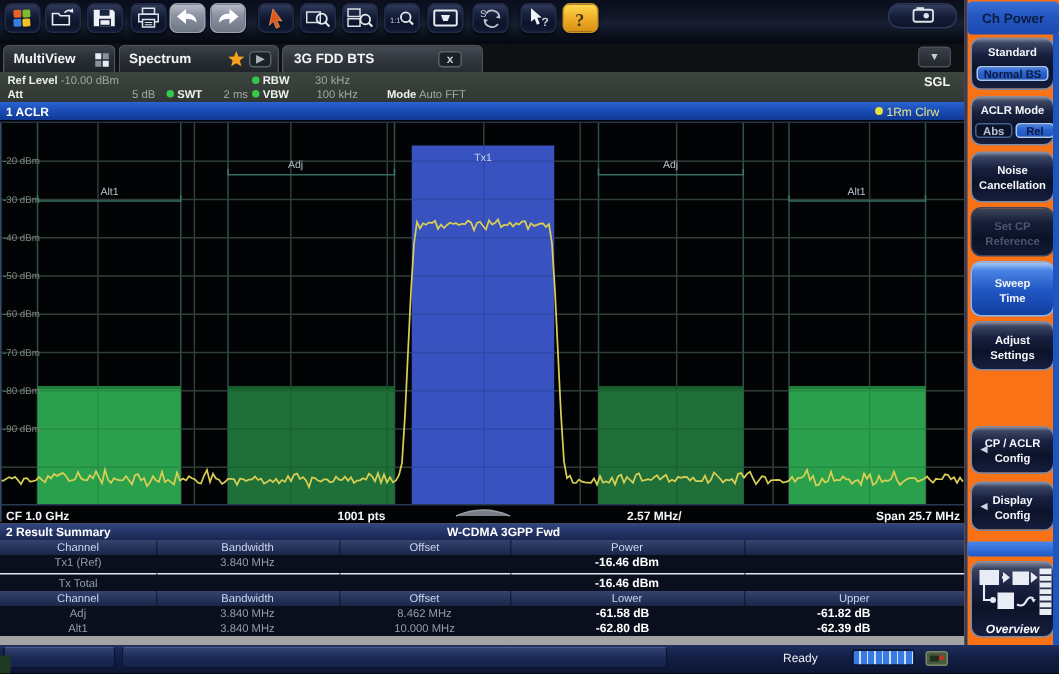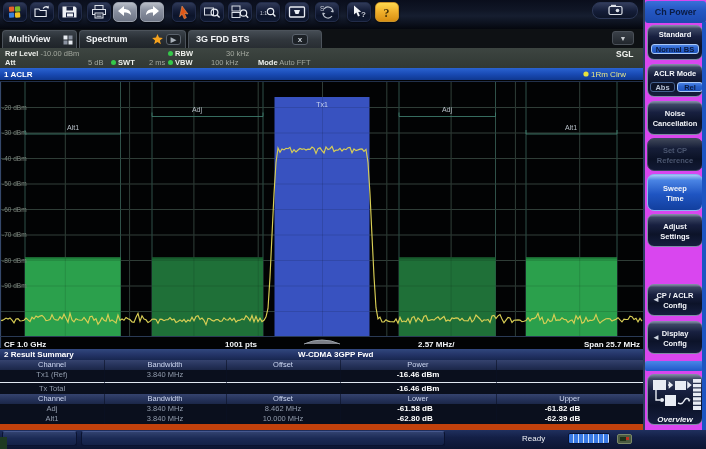--- a/index.html
+++ b/index.html
@@ -42,21 +42,21 @@
 
 #plot { left:0; top:68px; width:643px; height:281px; background:#020304; }
 
 
 .trow { position:absolute; left:0; width:643px; color:#939dae; font-size:7.5px; }
 .trow.hdr { background:linear-gradient(180deg,#35436e 0%,#25325a 55%,#1b2748 100%); color:#ccd6f0; }
 .trow .c { position:absolute; top:0; height:100%; text-align:center; white-space:nowrap; }
 .val { color:#fff; font-weight:bold; font-size:8px; }
 
 
-#sidebar { left:643px; top:0; width:63px; height:430px; background:#d946ef;
+#sidebar { left:643px; top:0; width:63px; height:430px; background:#f97316;
   border-left:2px solid #2c3d60; }
 #bluestrip { left:702px; top:22px; width:4px; height:408px; background:#1d55c2; }
 .skey { position:absolute; left:2px; width:56px; border-radius:7px;
   background:linear-gradient(180deg,#79829a 0%,#3c4764 8%,#182040 32%,#0c1329 62%,#151e3e 100%);
   border:1px solid #7e8aa4; color:#f4f6fa; font-weight:bold; font-size:7.5px;
   text-align:center; }
 .skey.blue { background:linear-gradient(180deg,#a8c8f4 0%,#4a84e4 15%,#1f55c2 55%,#123f9e 100%); border-color:#8ab4f0; }
 .skey.dim { background:linear-gradient(180deg,#3e4658 0%,#161e38 30%,#0b1226 65%,#121a34 100%);
   border-color:#3c4660; color:#4b5670; }
 .subbox { position:absolute; border-radius:3px; font-size:7.5px; font-weight:bold; }
@@ -198,21 +198,21 @@
     <span style="position:absolute;left:7px;">3G FDD BTS</span>
     <div style="position:absolute;left:103px;top:3px;width:16px;height:11px;border:1px solid #5a626c;border-radius:3px;background:#1c2126;color:#c8ced4;font-size:8px;line-height:10px;text-align:center;font-weight:bold;">x</div>
   </div>
   <div class="abs" id="dropbtn">▼</div>
 </div>
 
 <div class="abs" id="settings">
   <div class="r" style="top:1px;">
     <span class="t" style="left:5px;"><b>Ref Level</b> -10.00 dBm</span>
     <span class="t" style="left:168px;"><span class="gdot"></span> <b>RBW</b></span>
-    <span class="t" style="left:226px;text-align:center;">30 kHz</span>
+    <span class="t" style="left:210px;text-align:center;">30 kHz</span>
     <span class="t" style="left:616px;color:#f2f4f0;font-weight:bold;font-size:8.5px;">SGL</span>
   </div>
   <div class="r" style="top:10px;">
     <span class="t" style="left:5px;"><b>Att</b></span>
     <span class="t" style="left:88px;">5 dB</span>
     <span class="t" style="left:111px;"><span class="gdot"></span> <b>SWT</b></span>
     <span class="t" style="left:149px;">2 ms</span>
     <span class="t" style="left:168px;"><span class="gdot"></span> <b>VBW</b></span>
     <span class="t" style="left:211px;">100 kHz</span>
     <span class="t" style="left:258px;"><b>Mode</b> Auto FFT</span>
@@ -266,21 +266,21 @@
 <path d="M0 13.5 H643" stroke="#22304a" stroke-width="1" fill="none"></path>
 <path d="M0 268.5 H643" stroke="#2a3a55" stroke-width="1" fill="none"></path>
 <path d="M304 276 q18 -8 36 0 z" fill="#7a7d85"></path>
 <path d="M304 276 q18 -8 36 0" stroke="#9aa0a8" stroke-width="1" fill="none"></path>
 <text x="4" y="278.5" font-size="8" font-weight="bold" fill="#f2f4f6">CF 1.0 GHz</text>
 <text x="241" y="278.5" font-size="8" font-weight="bold" fill="#f2f4f6" text-anchor="middle">1001 pts</text>
 <text x="418" y="278.5" font-size="8" font-weight="bold" fill="#f2f4f6">2.57 MHz/</text>
 <text x="640" y="278.5" font-size="8" font-weight="bold" fill="#f2f4f6" text-anchor="end">Span 25.7 MHz</text>
 </svg>
 </div>
-<div class="abs" id="tablewrap" style="left:0;top:349px;width:643px;height:98px;background:#c2410c;">
+<div class="abs" id="tablewrap" style="left:0;top:349px;width:643px;height:98px;background:#a3a3a3;">
   <div style="position:absolute;left:0;top:0;width:643px;height:11px;background:linear-gradient(180deg,#31477e 0%,#233366 55%,#182750 100%);color:#fff;font-size:8px;font-weight:bold;">
     <span style="position:absolute;left:4px;top:1px;">2 Result Summary</span>
     <span style="position:absolute;left:298px;top:1px;">W-CDMA 3GPP Fwd</span>
   </div>
   <div class="trow hdr" style="top:11px;height:10px;">
     <span class="c" style="left:0;width:104px;">Channel</span>
     <span class="c" style="left:104px;width:122px;">Bandwidth</span>
     <span class="c" style="left:226px;width:114px;">Offset</span>
     <span class="c" style="left:340px;width:156px;">Power</span>
   </div>

